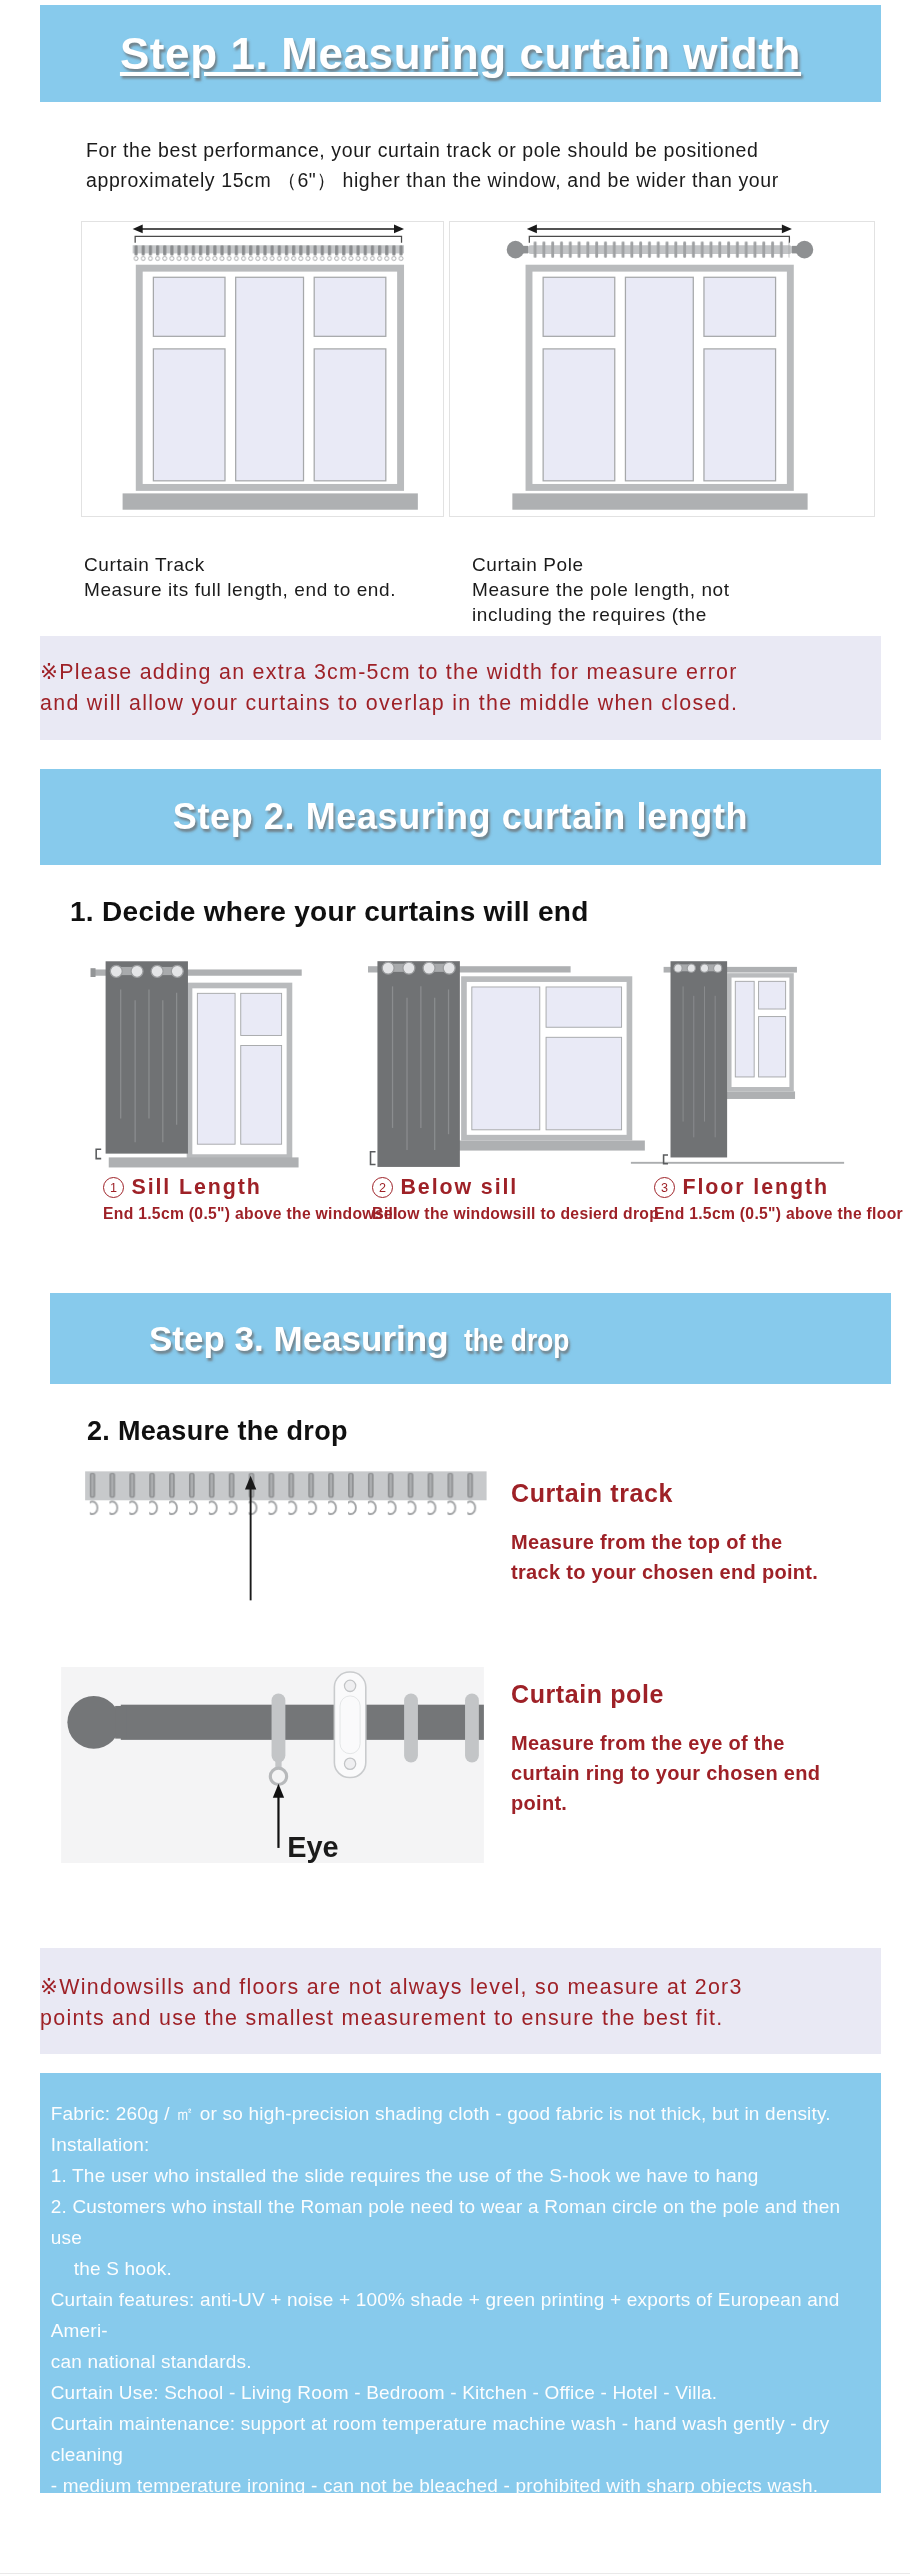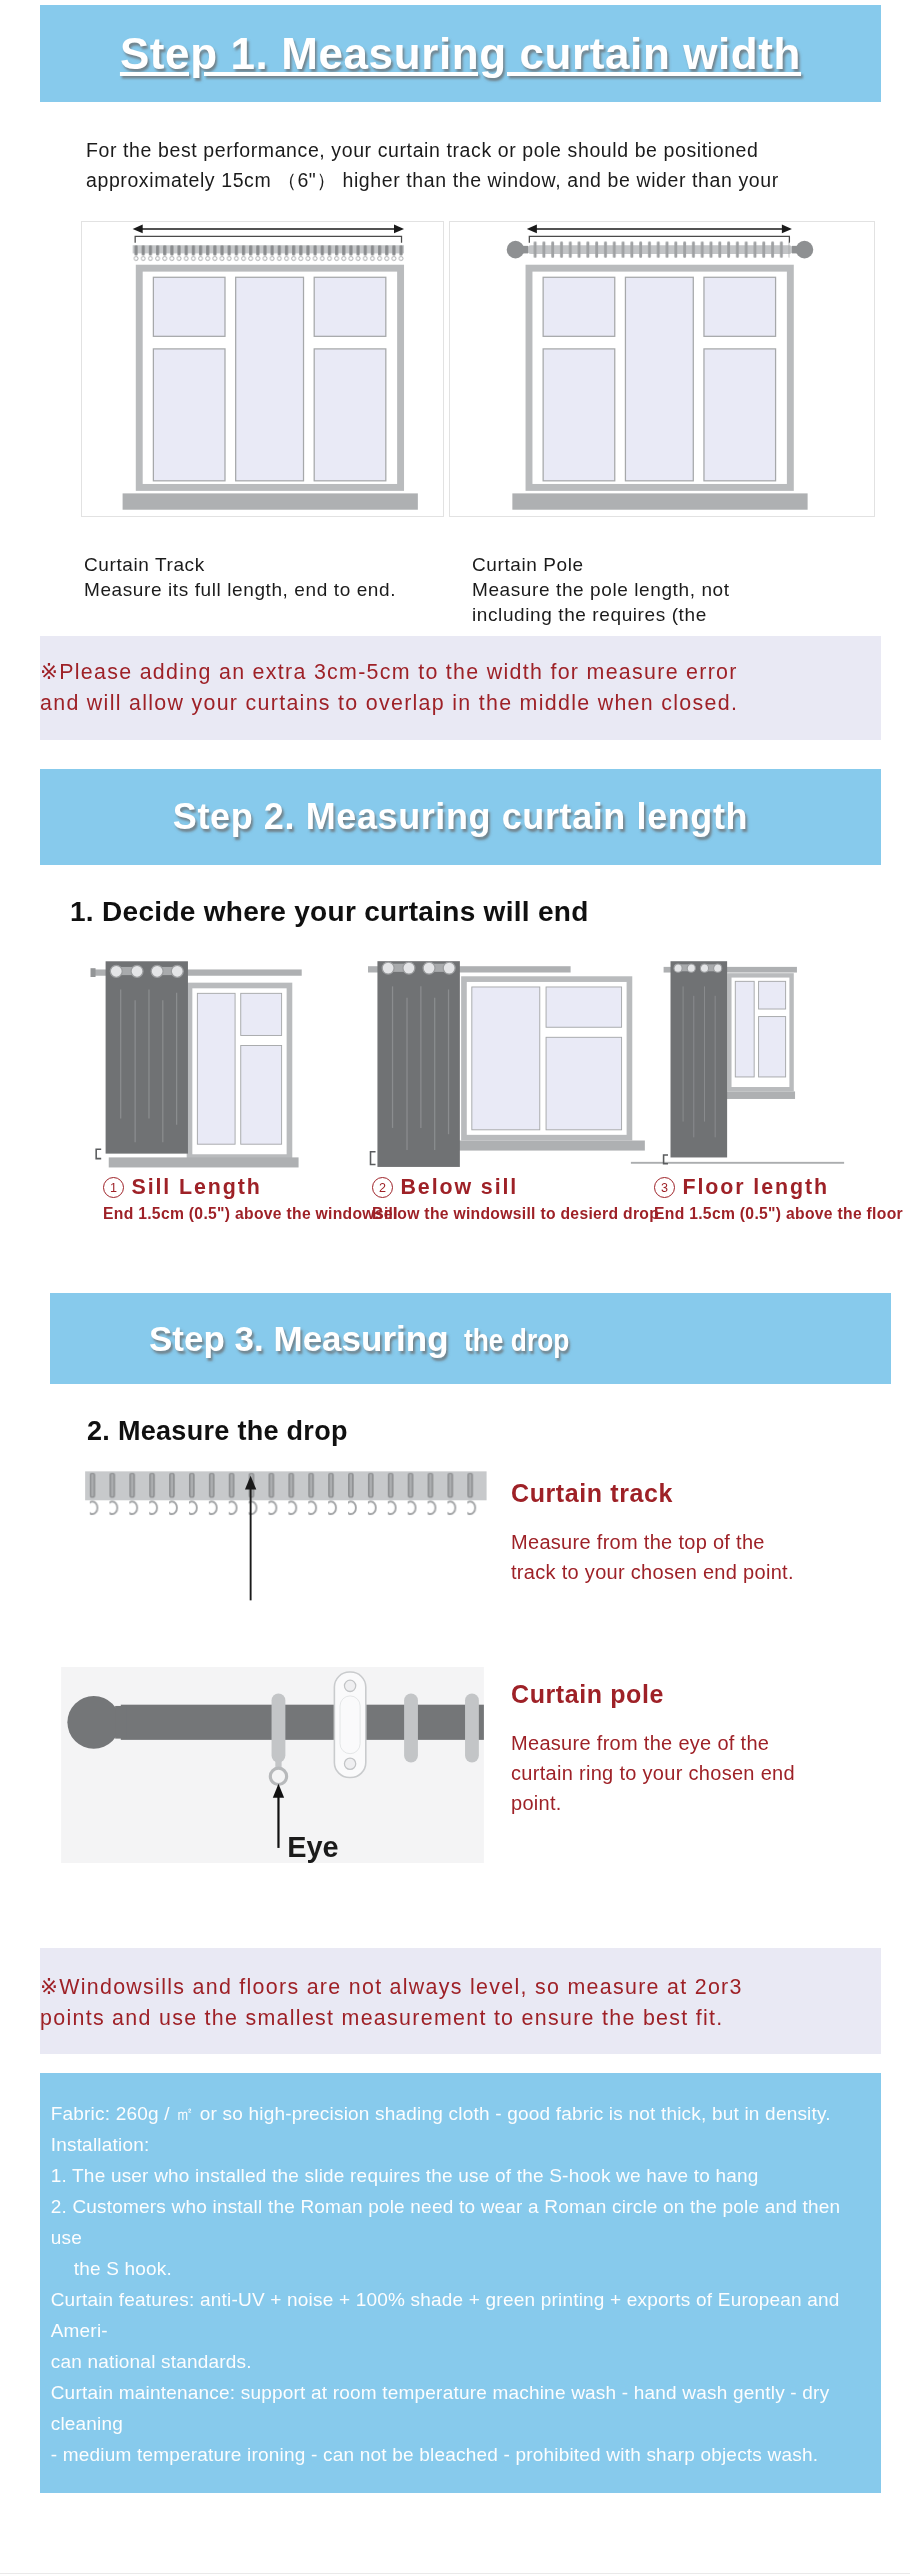--- a/index.html
+++ b/index.html
@@ -43,21 +43,21 @@
         align-items:center;justify-content:center;font-size:12.6px;font-weight:normal;margin-right:7.5px;
         letter-spacing:0;flex:none;}
   .opt-desc{font-size:15.7px;font-weight:bold;margin-top:5px;letter-spacing:0.3px;}
 
   #tracksvg{position:absolute;left:82px;top:1468px;}
   #polesvg{position:absolute;left:61px;top:1667px;}
 
   .droptext{position:absolute;left:511px;color:#9E2127;}
   #droptext-track{top:1479px;} #droptext-pole{top:1680px;}
   .dt-title{font-size:25px;font-weight:bold;letter-spacing:0.6px;}
-  .dt-body{margin-top:19px;font-size:20px;font-weight:normal;line-height:30px;letter-spacing:0.3px;}
+  .dt-body{margin-top:19px;font-size:20px;font-weight:bold;line-height:30px;letter-spacing:0.3px;}
 
   #infobox{position:absolute;left:40px;top:2073px;width:841px;height:420px;background:#87CAEC;
            box-sizing:border-box;padding:25px 17.6px 0 10.7px;color:#FCFDFE;font-size:19px;
            line-height:31px;letter-spacing:0.2px;}
   #infobox .indent{padding-left:23px;}
 
   #bottomline{position:absolute;left:0;top:2573px;width:910px;height:0.6px;background:#E9E9E9;}
 
   .pane{fill:#E9EAF6;stroke:#A6A8AA;stroke-width:2;}
   .pane-s{fill:#E9EAF6;stroke:#A6A8AA;stroke-width:1.5;}
@@ -302,20 +302,21 @@
   </div>
 
   <div id="infobox">
     <div>Fabric: 260g / ㎡ or so high-precision shading cloth - good fabric is not thick, but in density.</div>
     <div>Installation:</div>
     <div>1. The user who installed the slide requires the use of the S-hook we have to hang</div>
     <div>2. Customers who install the Roman pole need to wear a Roman circle on the pole and then use</div>
     <div class="indent">the S hook.</div>
     <div>Curtain features: anti-UV + noise + 100% shade + green printing + exports of European and Ameri-</div>
     <div>can national standards.</div>
+    <div>Curtain Use: School - Living Room - Bedroom - Kitchen - Office - Hotel - Villa.</div>
     <div>Curtain maintenance: support at room temperature machine wash - hand wash gently - dry cleaning</div>
     <div>- medium temperature ironing - can not be bleached - prohibited with sharp objects wash.</div>
   </div>
 
   <div id="bottomline"></div>
 
 </div>
 
 
 </body></html>

